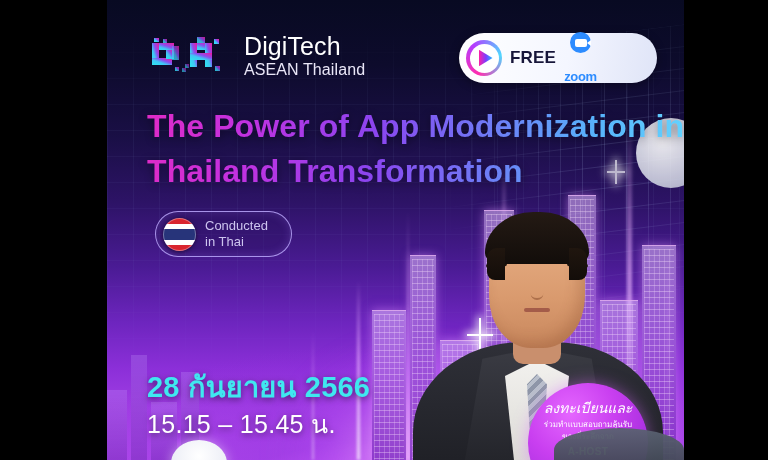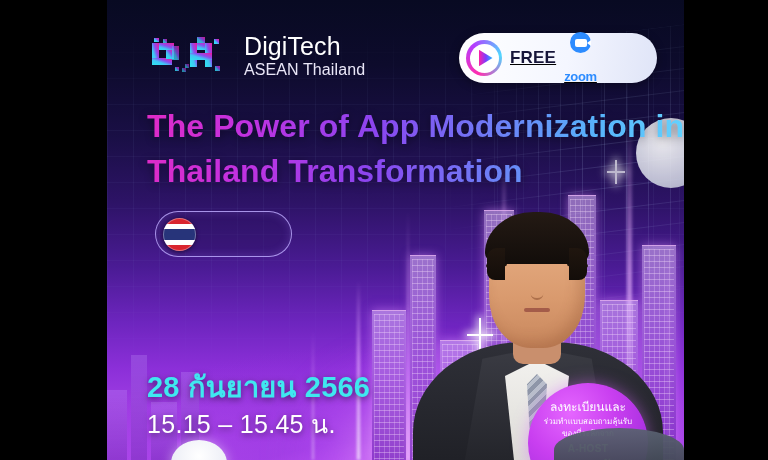--- a/index.html
+++ b/index.html
@@ -152,21 +152,21 @@
     font-size:16px; font-weight:400; color:#e9e6f7;
     letter-spacing:.1px; margin-top:3px; line-height:1.05;
   }
 
   
   .webinar-badge{
     position:absolute; left:352px; top:33px; z-index:25;
     width:198px; height:50px; border-radius:26px;
     background:linear-gradient(100deg,#ffffff 0%,#f4f6ff 55%,#dfe4f7 100%);
     box-shadow:0 2px 10px rgba(0,0,0,.35);
-    display:flex; align-items:center; padding:0 8px 0 7px; gap:8px;text-decoration:underline;
+    display:flex; align-items:center; padding:0 8px 0 7px; gap:8px;
   }
   .play-ring{
     width:36px; height:36px; border-radius:50%;
     background:conic-gradient(from 200deg,#ff2fae,#b43cff,#4fd8ff,#ff2fae);
     display:flex; align-items:center; justify-content:center; flex:0 0 auto;
   }
   .play-ring-in{
     width:29px; height:29px; border-radius:50%; background:#fff;
     display:flex; align-items:center; justify-content:center;
   }
@@ -324,21 +324,21 @@
 
   
   .prize{
     position:absolute; left:421px; top:383px; z-index:40;
     width:120px; height:120px; border-radius:50%;
     background:radial-gradient(circle at 35% 25%, #e566ff 0%, #c93ff0 38%, #a22ddc 75%, #8c22c9 100%);
     box-shadow:0 0 16px rgba(220,110,255,.5);
     display:flex; flex-direction:column; align-items:center;
     justify-content:flex-start; padding-top:15px; text-align:center;
   }
-  .pz-l1{ font-size:12px; color:#fff; line-height:1.5; }
+  .pz-l1{ font-size:14px; color:#fff; line-height:1.5;font-style:italic; }
   .pz-l2{ font-size:8px; color:#fff; line-height:1.5; }
   .pz-l3{ font-size:8px; color:#fff; line-height:1.5; }
   .pz-host{ font-size:10px; font-weight:bold; color:#fff; line-height:1.7; letter-spacing:.4px; }
   .pz-prize{ font-size:15px; font-weight:bold; color:#fff; line-height:1.25; }
 
   
   .bottom-blob{
     position:absolute; left:64px; bottom:-26px; z-index:35;
     width:56px; height:46px; border-radius:50%;
     background:radial-gradient(circle at 50% 35%, #ffffff, #e3e6f2);
@@ -452,20 +452,24 @@
           <div class="zoom-cam-in"></div>
         </div>
         <div class="zoom-word">zoom</div>
       </div>
     </div>
 
     <div class="headline">The Power of App Modernization in Thailand Transformation</div>
 
     <div class="thai-pill">
       <div class="flag"></div>
+      <div class="thai-text">
+        <div>Conducted</div>
+        <div>in Thai</div>
+      </div>
     </div>
 
     <div class="datetime">
       <div class="date-line">28 กันยายน 2566</div>
       <div class="time-line">15.15 – 15.45 น.</div>
     </div>
 
     <div class="speaker">
       <div class="sp-body"></div>
       <div class="sp-lapelL"></div>

